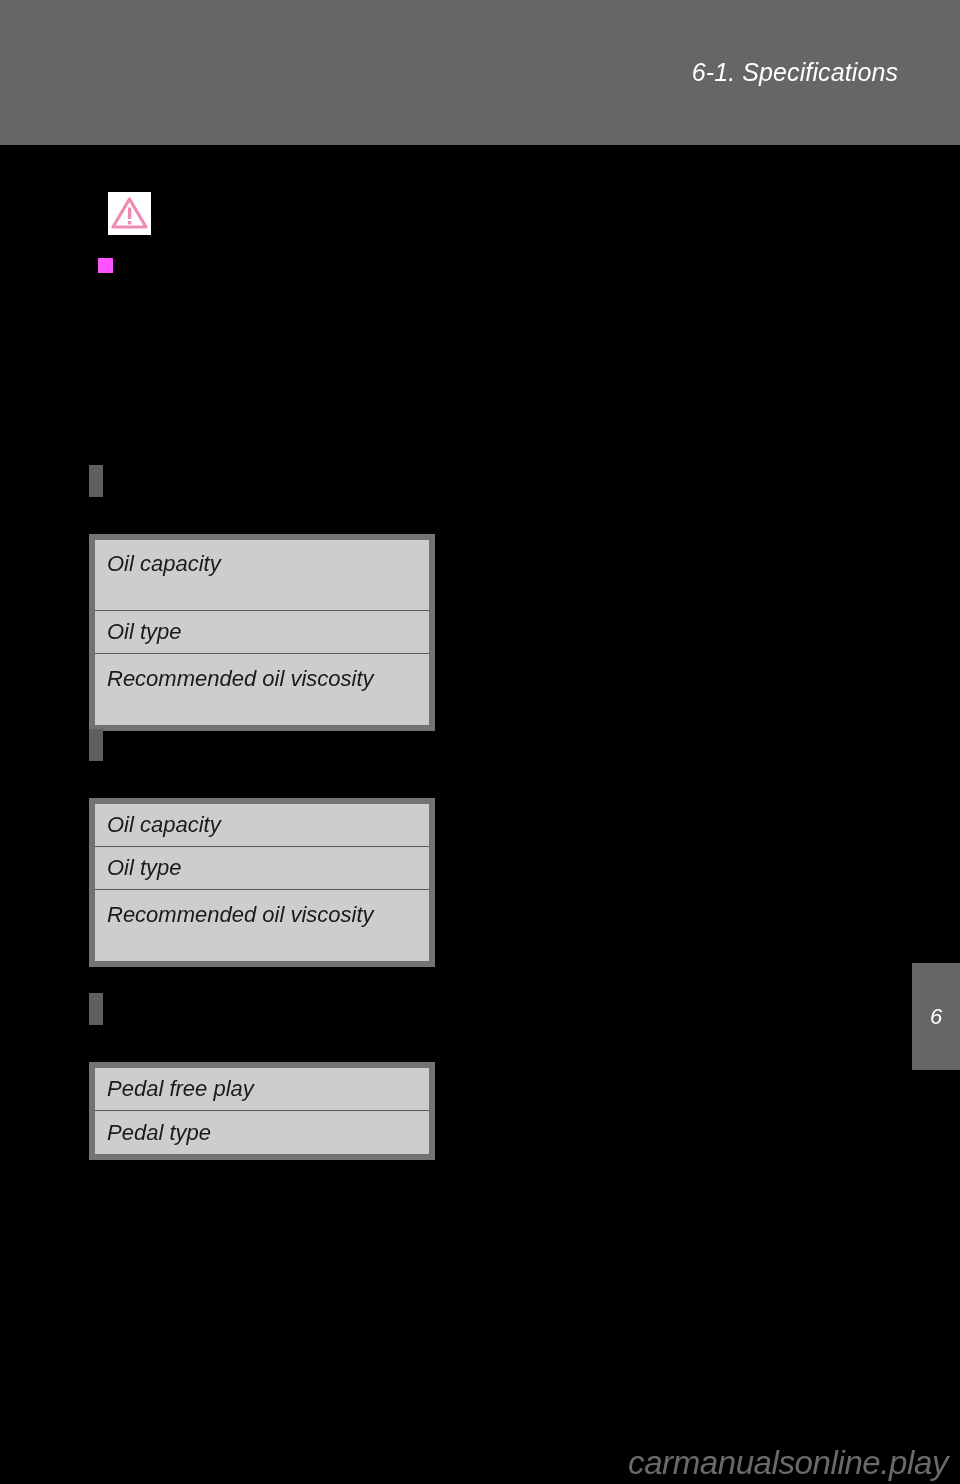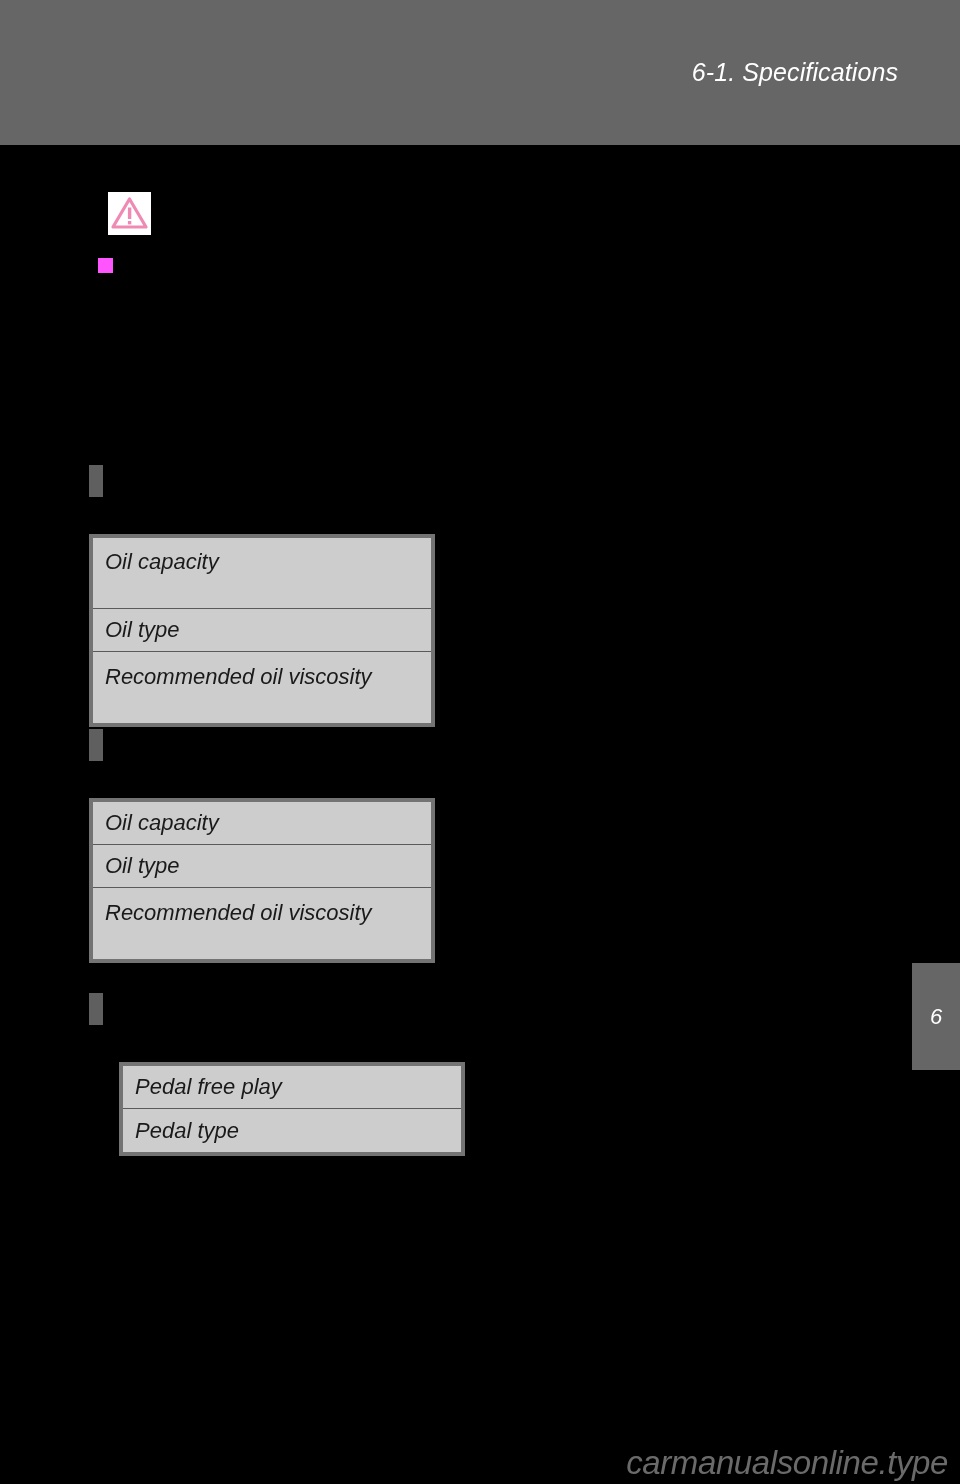--- a/index.html
+++ b/index.html
@@ -70,21 +70,21 @@
     height: 32px;
     background: #5f5f5f;
   }
 
   
   .spec-table {
     position: absolute;
     left: 89px;
     width: 346px;
     background: #0f766e;
-    border: 4px solid #737373;
+    border: 6px solid #737373;
     box-sizing: border-box;
     text-align: center;
   }
   .spec-row {
     position: relative;
     box-sizing: border-box;
     display: flex;
     align-items: center;
     padding-left: 12px;
     color: #1a1a1a;
@@ -174,28 +174,28 @@
     <div class="spec-row h-normal">
       <span class="cell-label">Oil type</span>
     </div>
     <div class="spec-row h-tall">
       <span class="cell-label">Recommended oil viscosity</span>
     </div>
   </div>
 
   <div class="section-marker" style="left:89px; top:993px;"></div>
 
-  <div class="spec-table" style="top:1062px;margin-left:30px;">
+  <div class="spec-table" style="top:1062px;">
     <div class="spec-row h-normal">
       <span class="cell-label">Pedal free play</span>
     </div>
     <div class="spec-row h-normal">
       <span class="cell-label">Pedal type</span>
     </div>
   </div>
 
   <div class="chapter-tab">
     <span>6</span>
   </div>
 
-  <div class="watermark">carmanualsonline.type</div>
+  <div class="watermark">carmanualsonline.play</div>
 
 </div>
 
 </body></html>

